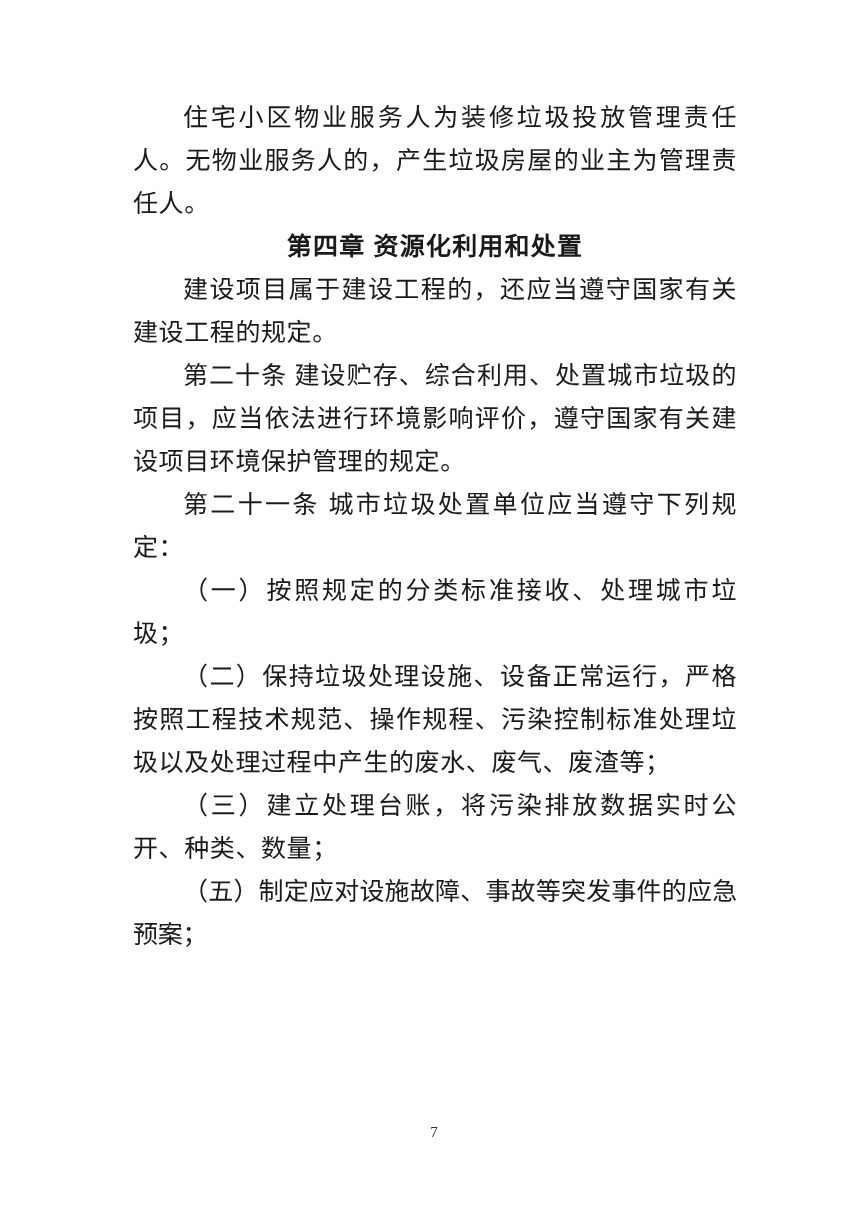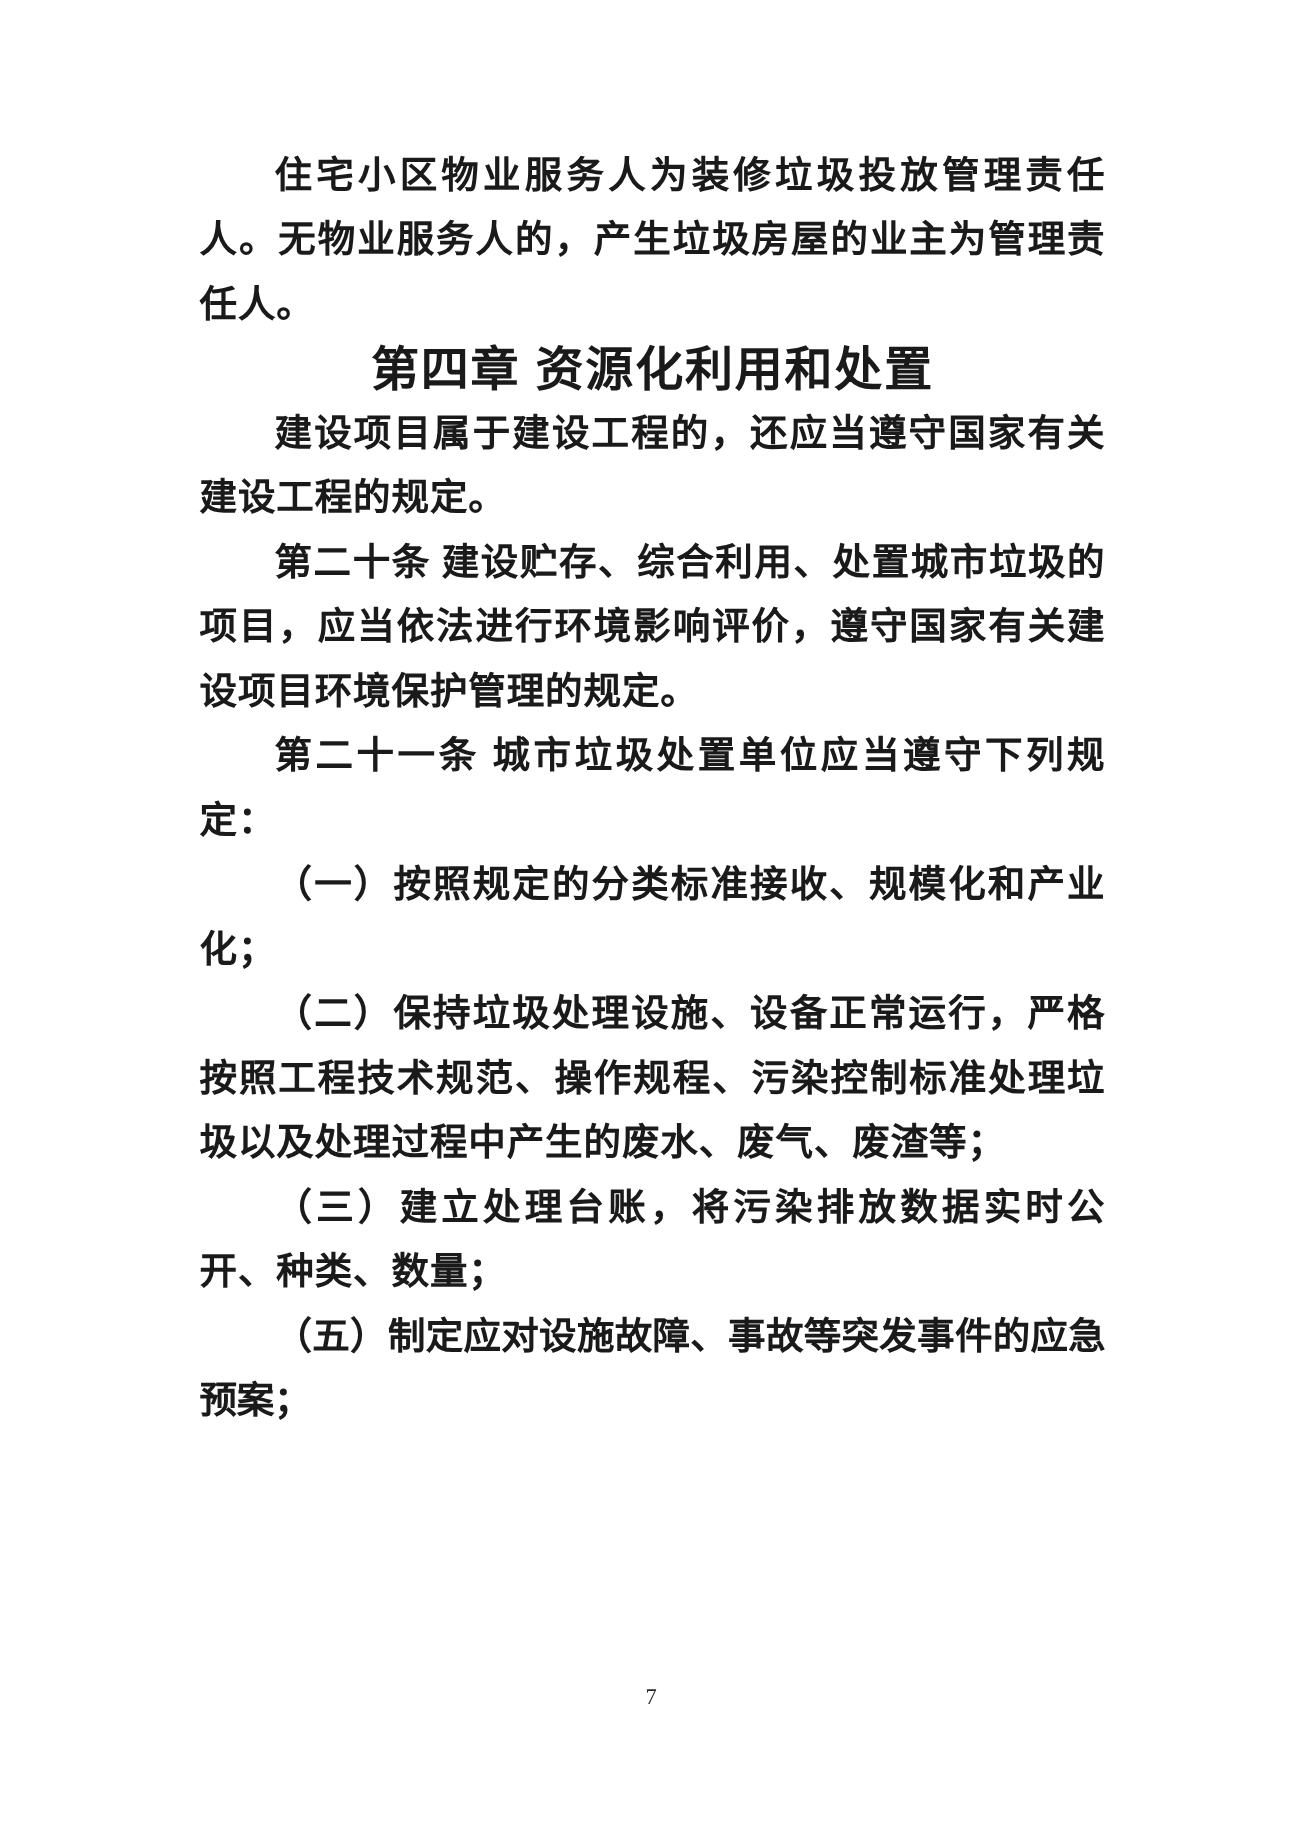--- a/index.html
+++ b/index.html
@@ -29,27 +29,27 @@
   }
   .para {
     font-size: 25px;
     line-height: 43px;
     text-align: justify;
     text-justify: inter-ideograph;
     letter-spacing: 0.6px;
     margin: 0;
     text-indent: 2em;
     word-break: break-all;
-    font-weight: 700;
+    font-weight: 400;
   }
   .para.tight {
     letter-spacing: -0.2px;
   }
   .heading {
-    font-size: 32px;
+    font-size: 25px;
     line-height: 43px;
     margin: 0;
     text-align: center;
     text-indent: 0;
     font-weight: 700;
     letter-spacing: 1.2px;
     font-family: "Liberation Sans", "DejaVu Sans", sans-serif;
   }
   .page-number {
     position: absolute;
@@ -66,19 +66,19 @@
 </head>
 <body>
 
 <div class="page">
   <div class="content" id="body-root">
       <p class="para">住宅小区物业服务人为装修垃圾投放管理责任人。无物业服务人的，产生垃圾房屋的业主为管理责任人。</p>
       <p class="heading">第四章  资源化利用和处置</p>
       <p class="para">建设项目属于建设工程的，还应当遵守国家有关建设工程的规定。</p>
       <p class="para">第二十条  建设贮存、综合利用、处置城市垃圾的项目，应当依法进行环境影响评价，遵守国家有关建设项目环境保护管理的规定。</p>
       <p class="para">第二十一条  城市垃圾处置单位应当遵守下列规定：</p>
-      <p class="para">（一）按照规定的分类标准接收、规模化和产业化；</p>
+      <p class="para">（一）按照规定的分类标准接收、处理城市垃圾；</p>
       <p class="para">（二）保持垃圾处理设施、设备正常运行，严格按照工程技术规范、操作规程、污染控制标准处理垃圾以及处理过程中产生的废水、废气、废渣等；</p>
       <p class="para">（三）建立处理台账，将污染排放数据实时公开、种类、数量；</p>
       <p class="para tight">（五）制定应对设施故障、事故等突发事件的应急预案；</p>
     </div>
   <div class="page-number">7</div>
 </div>
 
 </body></html>

